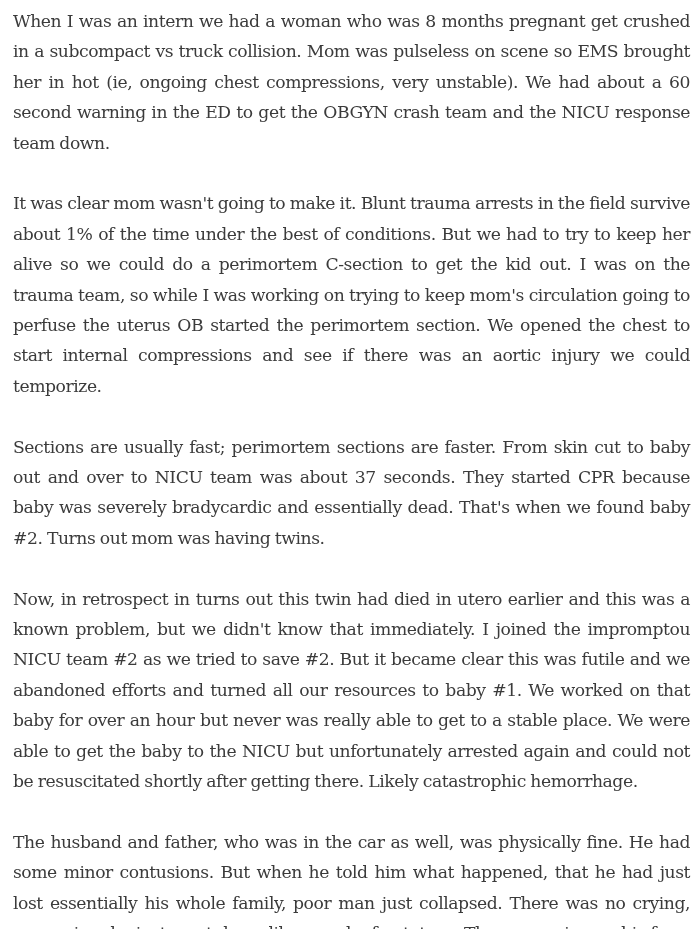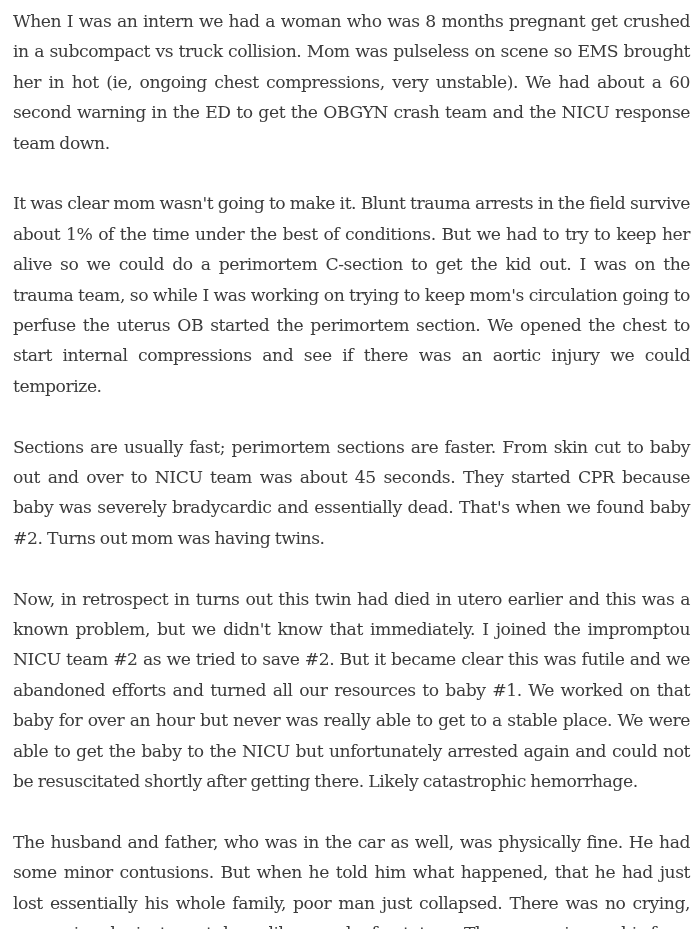--- a/index.html
+++ b/index.html
@@ -27,16 +27,16 @@
       margin: 0 0 30.4px 0;
       text-align: justify;
     }
   </style>
 </head>
 <body>
 
 <div class="post">
   <p>When I was an intern we had a woman who was 8 months pregnant get crushed in a subcompact vs truck collision. Mom was pulseless on scene so EMS brought her in hot (ie, ongoing chest compressions, very unstable). We had about a 60 second warning in the ED to get the OBGYN crash team and the NICU response team down.</p>
   <p>It was clear mom wasn't going to make it. Blunt trauma arrests in the field survive about 1% of the time under the best of conditions. But we had to try to keep her alive so we could do a perimortem C-section to get the kid out. I was on the trauma team, so while I was working on trying to keep mom's circulation going to perfuse the uterus OB started the perimortem section. We opened the chest to start internal compressions and see if there was an aortic injury we could temporize.</p>
-  <p>Sections are usually fast; perimortem sections are faster. From skin cut to baby out and over to NICU team was about 45 seconds. They started CPR because baby was severely bradycardic and essentially dead. That's when we found baby #2. Turns out mom was having twins.</p>
+  <p>Sections are usually fast; perimortem sections are faster. From skin cut to baby out and over to NICU team was about 37 seconds. They started CPR because baby was severely bradycardic and essentially dead. That's when we found baby #2. Turns out mom was having twins.</p>
   <p>Now, in retrospect in turns out this twin had died in utero earlier and this was a known problem, but we didn't know that immediately. I joined the impromptou NICU team #2 as we tried to save #2. But it became clear this was futile and we abandoned efforts and turned all our resources to baby #1. We worked on that baby for over an hour but never was really able to get to a stable place. We were able to get the baby to the NICU but unfortunately arrested again and could not be resuscitated shortly after getting there. Likely catastrophic hemorrhage.</p>
   <p>The husband and father, who was in the car as well, was physically fine. He had some minor contusions. But when he told him what happened, that he had just lost essentially his whole family, poor man just collapsed. There was no crying, screaming, he just went down like a sack of potatoes. The expression on his face, though, with such immense sorrow and pain and suffering. I will never forget it.</p>
 </div>
 
 </body></html>

